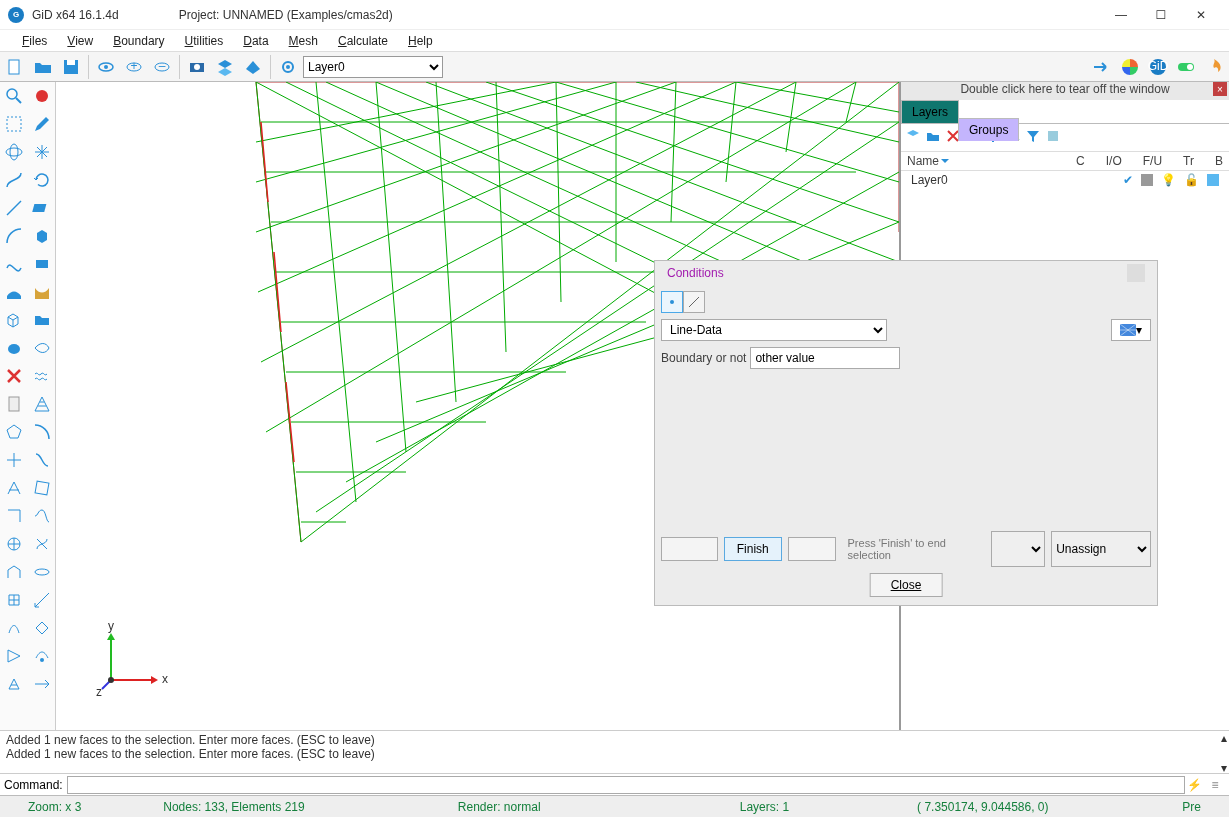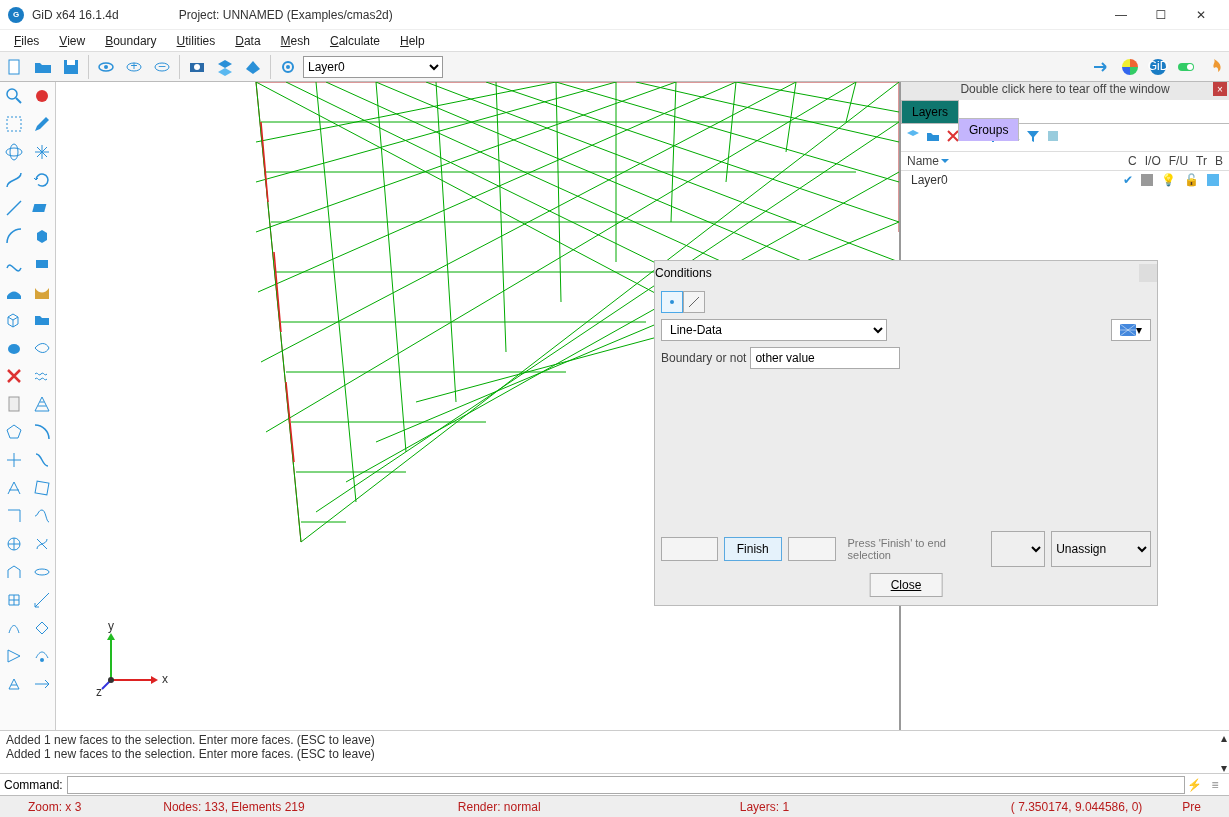--- a/index.html
+++ b/index.html
@@ -6,21 +6,21 @@
 body { width: 1229px; height: 817px; background: #fff; position: relative; overflow: hidden; }
 
 
 .titlebar { height: 30px; background: #fff; display: flex; align-items: center; padding: 0 8px; border-bottom: 1px solid #eee; }
 .titlebar .appicon { width: 16px; height: 16px; border-radius: 50%; background: #1a7cc4; margin-right: 8px; display:inline-flex;align-items:center;justify-content:center;color:#fff;font-size:8px;font-weight:bold;}
 .titlebar .ttext { color: #333; }
 .titlebar .spacer { flex: 1; }
 .winbtn { width: 40px; height: 28px; display: inline-flex; align-items: center; justify-content: center; color:#333; }
 
 
-.menubar { height: 22px; display: flex; align-items: center; padding: 0 4px; border-bottom: 1px solid #ddd; }
+.menubar { height: 22px; display: flex; align-items: center; padding: 0 12px; border-bottom: 1px solid #ddd; }
 .menubar span { padding: 2px 10px; color: #222; cursor: default; }
 .menubar span:first-letter { text-decoration: underline; }
 
 
 .toptool { height: 30px; background: #f5f5f5; border-bottom: 1px solid #bbb; display: flex; align-items: center; padding: 0 2px; gap:2px;}
 .tbtn { width: 26px; height: 26px; display:inline-flex;align-items:center;justify-content:center;border:0; background:transparent;}
 .tbtn svg{width:20px;height:20px;}
 .tsep{width:1px;height:24px;background:#ccc;margin:0 2px;}
 .layer-select{height:22px;border:1px solid #999;background:#fff;min-width:140px;font-size:12px;}
 
@@ -34,27 +34,27 @@
 .axis { position:absolute; left:40px; bottom:30px; }
 
 
 .rightpanel { position:absolute; right:0; top:82px; width:330px; height:648px; border-left:2px solid #999; background:#fff; display:flex;flex-direction:column;}
 .teartitle{height:18px;background:#e8e8e8;text-align:center;color:#444;font-size:11px;display:flex;justify-content:center;position:relative;}
 .teartitle .x{position:absolute;right:2px;width:14px;height:14px;background:#c14040;color:#fff;display:flex;align-items:center;justify-content:center;font-size:10px;}
 .tabs{display:flex;border-bottom:1px solid #bbb;}
 .tab{padding:4px 10px;border:1px solid #bbb;border-bottom:none;background:#0f766e;margin-right:-1px;}
 .tab.active{background:#c4b5fd;position:relative;top:18px;}
 .panel-tool{display:flex;gap:4px;padding:4px;border-bottom:1px solid #ddd;align-items:center;}
-.panel-head{display:flex;padding:2px 6px;gap:8px;font-size:11px;color:#444;border-bottom:1px solid #ddd;align-items:flex-end;}
+.panel-head{display:flex;padding:2px 6px;gap:21px;font-size:11px;color:#444;border-bottom:1px solid #ddd;align-items:flex-end;}
 .panel-head .nm{flex:1;display:flex;align-items:center;gap:2px;}
 .panel-row{display:flex;padding:2px 10px;gap:8px;align-items:center;color:#333;}
 
 
 .dlg{position:absolute;left:654px;top:260px;width:504px;height:346px;background:#ececec;border:1px solid #bbb;}
-.dlg-title{height:24px;display:flex;align-items:center;padding:0 0;color:#000000;}
+.dlg-title{height:24px;display:flex;align-items:center;padding:0 12px;color:#a21caf;}
 .dlg-title .x{margin-left:auto;width:18px;height:18px;background:#ddd;}
 .dlg-body{padding:6px;}
 .dlg-tabs{display:flex;gap:0;margin-bottom:6px;}
 .dlg-tab{width:22px;height:22px;border:1px solid #aaa;background:#f4f4f4;display:flex;align-items:center;justify-content:center;}
 .dlg-tab.active{border-color:#4aa8e8;background:#eaf5fd;}
 .dlg-row{display:flex;align-items:center;gap:4px;margin-bottom:6px;}
 .dlg-row select,.dlg-row input{height:22px;border:1px solid #aaa;background:#fff;padding:0 4px;font-size:12px;}
 .dlg-row .sel-long{flex:1;}
 .dlg-row .lbl{color:#404040;}
 .dlg-row .picker{width:40px;height:22px;border:1px solid #aaa;background:#fff;margin-left:auto;display:flex;align-items:center;justify-content:center;}
@@ -66,21 +66,21 @@
 .dlg-close{position:absolute;bottom:8px;left:50%;transform:translateX(-50%);height:24px;border:1px solid #aaa;background:#f4f4f4;padding:0 20px;display:flex;align-items:center;text-decoration:underline;}
 
 
 .logarea{position:absolute;left:0;right:0;bottom:44px;height:43px;border-top:1px solid #ccc;padding:2px 6px;color:#333;background:#fff;}
 .logarea .scroll{position:absolute;right:2px;top:0;display:flex;flex-direction:column;gap:16px;}
 .cmdline{position:absolute;left:0;right:0;bottom:22px;height:22px;display:flex;align-items:center;padding:0 4px;border-top:1px solid #ccc;background:#fff;}
 .cmdline input{flex:1;height:18px;border:1px solid #aaa;margin-left:4px;}
 .cmdline .bolt{width:20px;color:#2a90d8;text-align:center;}
 
 
-.status{position:absolute;left:0;right:0;bottom:0;height:22px;background:#eee;border-top:1px solid #bbb;display:flex;align-items:center;padding:0 8px;color:#b91c1c;}
+.status{position:absolute;left:0;right:0;bottom:0;height:22px;background:#eee;border-top:1px solid #bbb;display:flex;align-items:center;padding:0 8px;color:#15803d;}
 .status span{padding:0 20px;}
 </style>
 </head>
 <body>
 
 <div class="titlebar">
   <span class="appicon">G</span>
   <span class="ttext">GiD x64 16.1.4d</span>
   <span style="width:60px"></span>
   <span class="ttext">Project: UNNAMED (Examples/cmas2d)</span>
@@ -610,15 +610,15 @@
   <input type="text" style="">
   <span class="bolt">⚡</span>
   <span class="bolt" style="color:#888">≡</span>
 </div>
 
 <div class="status">
   <span>Zoom: x 3</span>
   <span style="flex:1;text-align:center">Nodes: 133, Elements 219</span>
   <span style="flex:1;text-align:center">Render: normal</span>
   <span style="flex:1;text-align:center">Layers: 1</span>
-  <span style="flex:1;text-align:right">( 7.350174,  9.044586,  0)</span>
+  <span style="flex:1;text-align:left">( 7.350174,  9.044586,  0)</span>
   <span>Pre</span>
 </div>
 
 </body></html>

